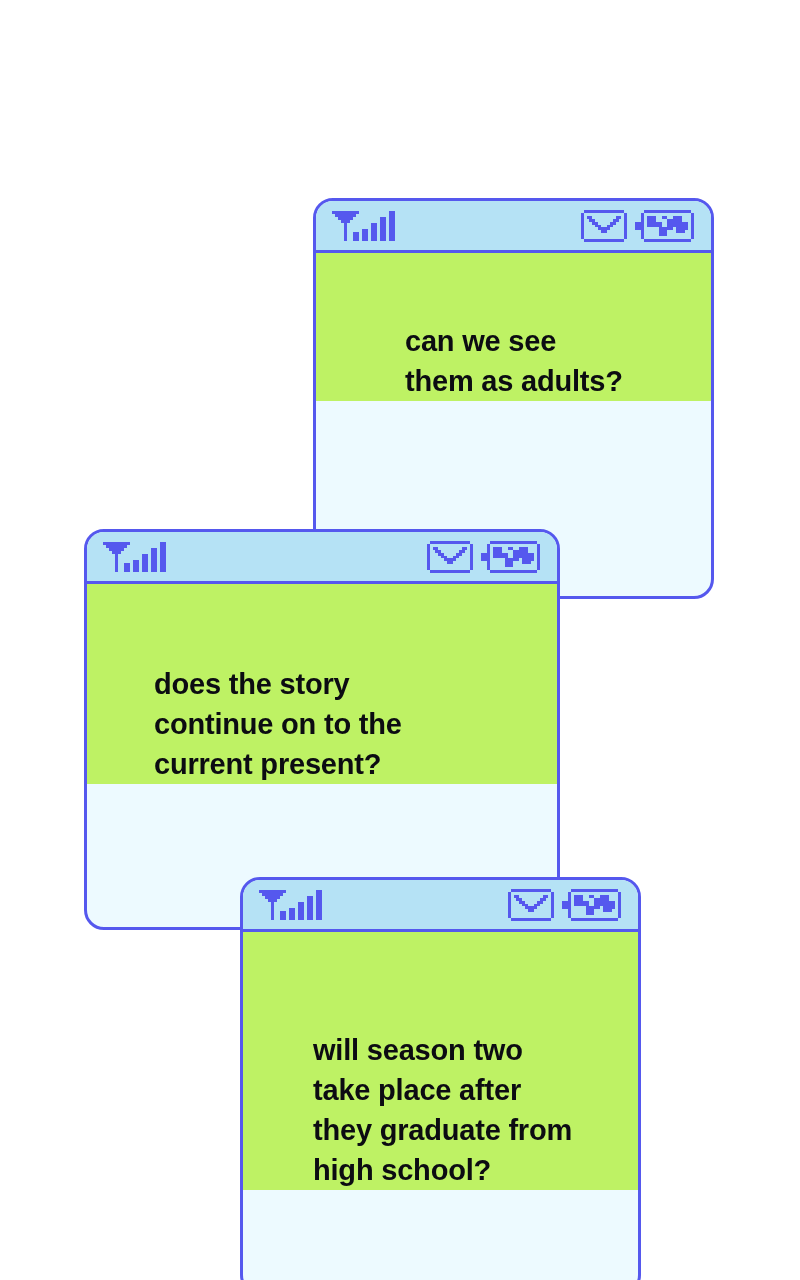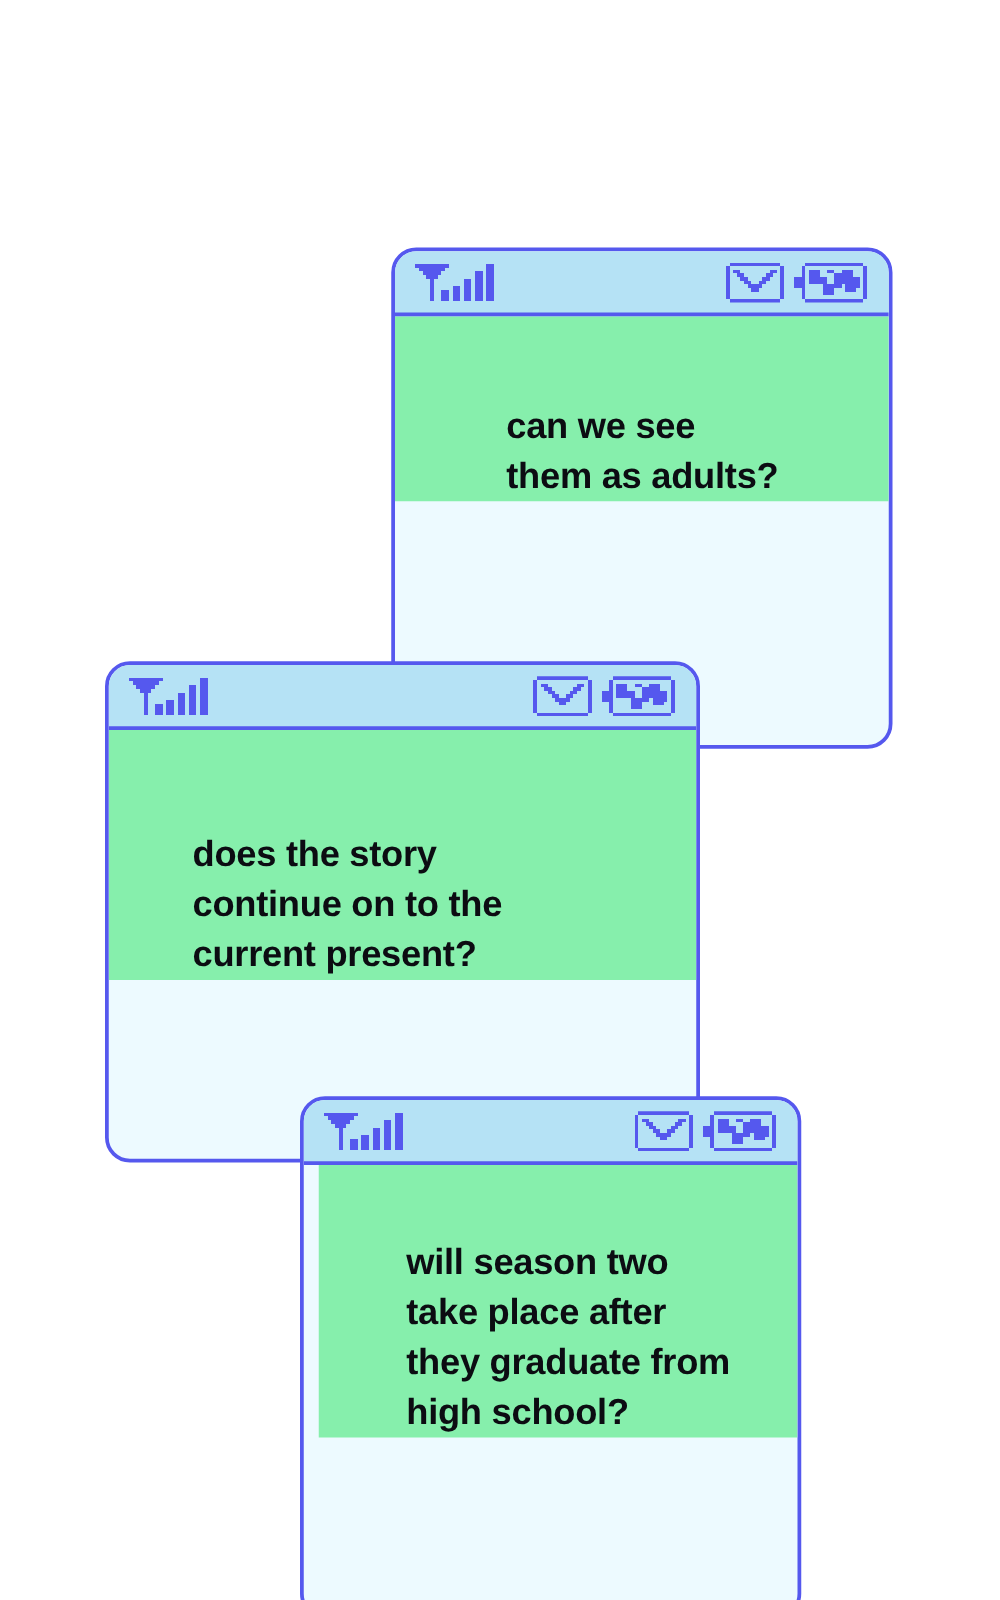--- a/index.html
+++ b/index.html
@@ -97,36 +97,35 @@
 
   
   #card-3 {
     left: 240px;
     top: 877px;
     width: 401px;
     height: 418px;
     z-index: 3;
   }
   #card-3 .card-body {
-    padding: 58px 0 0 70px;
-    margin-left: 12px;
+    padding: 98px 0 0 70px;
   }
 
   
   .pix {
     display: block;
     shape-rendering: crispEdges;
   }
   .pix rect { fill: #5558ee; }
 
   .icon-signal  { width: 72px;  height: 30px; }
   .icon-mail    { width: 48px;  height: 32px; }
   .icon-battery { width: 62px;  height: 32px; }
 </style>
-<style>.card{border-color:#5558ee;background:#edfaff;}.card-header{background:#b5e2f5;border-bottom-color:#5558ee;}.card-body{background:#86efac;}.pix rect{fill:#5558ee;}.card-text{color:#0c0c12;}body{background:#ffffff;}</style></head>
+<style>.card{border-color:#5558ee;background:#edfaff;}.card-header{background:#b5e2f5;border-bottom-color:#5558ee;}.card-body{background:#bef264;}.pix rect{fill:#5558ee;}.card-text{color:#0c0c12;}body{background:#ffffff;}</style></head>
 <body>
 
 <div id="stage">
 
   <div class="card" id="card-1">
     <div class="card-header">
       <div class="status-left">
 
         <svg class="pix icon-signal" viewBox="0 0 24 10">
           <rect x="0" y="0" width="2" height="1"></rect>

